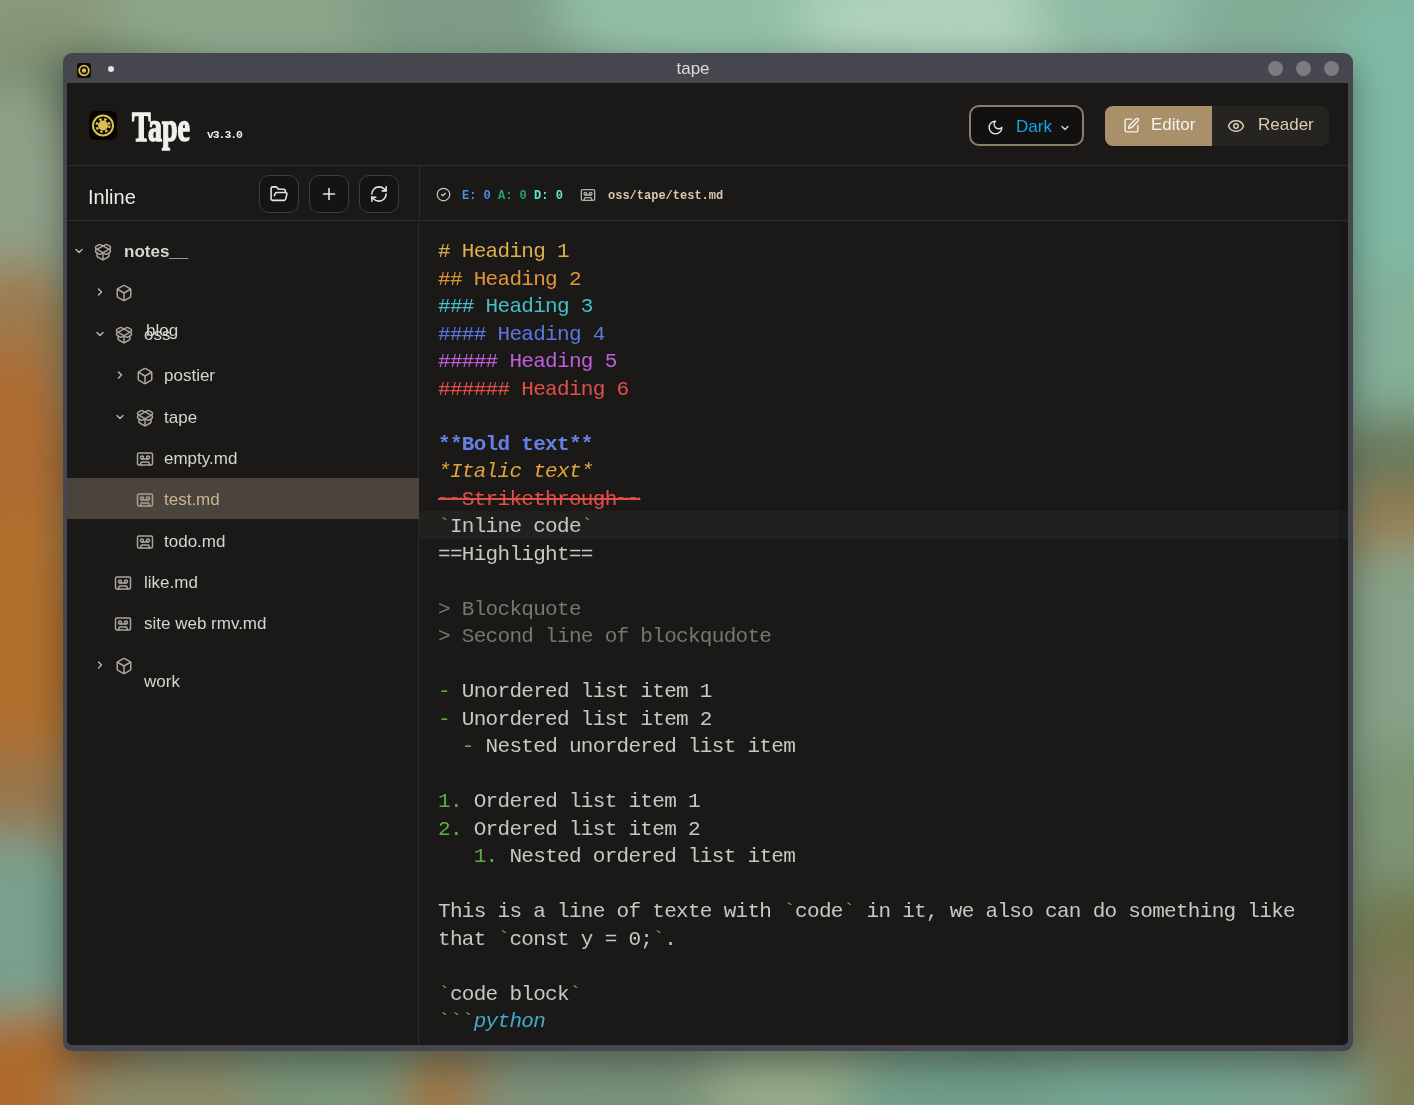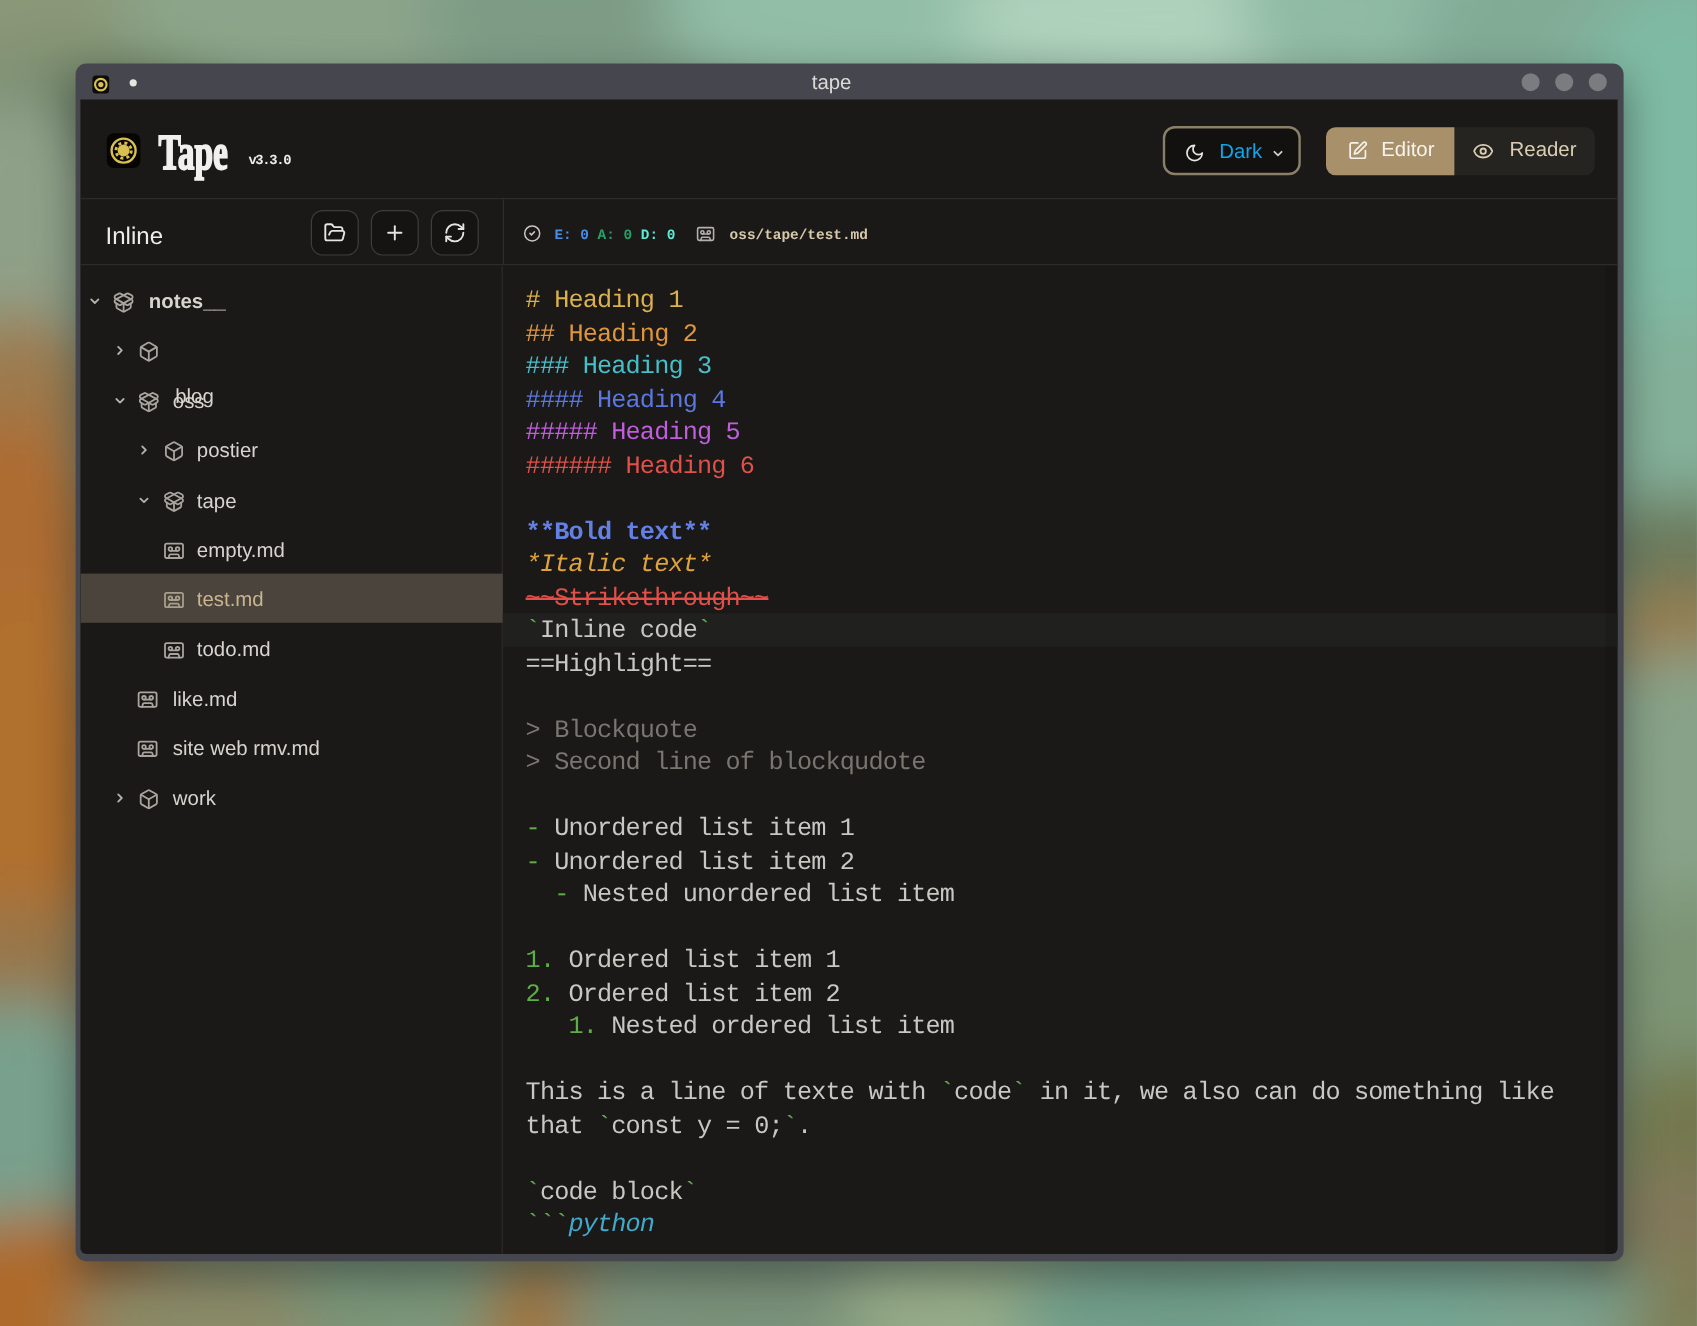--- a/index.html
+++ b/index.html
@@ -326,21 +326,21 @@
             </svg>
             <span class="nm" style="left:77px;">site web rmv.md</span>
           </div>
         <div class="trow" style="top:422px;">
             <svg class="chev" style="left:27px;color:#b5b2ac" width="12" height="12" viewBox="0 0 24 24">
               <use href="#i-chev-r"></use>
             </svg>
             <svg style="left:48px;color:#a9a59e" width="18" height="18" viewBox="0 0 24 24">
               <use href="#i-pkg"></use>
             </svg>
-            <span class="nm" style="left:77px;">work</span>
+            <span class="nm" style="left:77px;margin-top:16px;">work</span>
           </div>
       </div>
       <div id="editor">
         <div class="hl-line"></div>
         <div id="scrolltrack"></div>
         <div id="edlines"><div class="c-h1"># Heading 1</div><div class="c-h2">## Heading 2</div><div class="c-h3">### Heading 3</div><div class="c-h4">#### Heading 4</div><div class="c-h5">##### Heading 5</div><div class="c-h6">###### Heading 6</div><div>&nbsp;</div><div class="c-bold">**Bold text**</div><div class="c-it">*Italic text*</div><div class="c-strike">~~Strikethrough~~</div><div><span class="c-grn">`</span>Inline code<span class="c-grn">`</span></div><div>==Highlight==</div><div>&nbsp;</div><div class="c-gray">&gt; Blockquote</div><div class="c-gray">&gt; Second line of blockqudote</div><div>&nbsp;</div><div><span class="c-grn">-</span> Unordered list item 1</div><div><span class="c-grn">-</span> Unordered list item 2</div><div>  <span class="c-grn">-</span> Nested unordered list item</div><div>&nbsp;</div><div><span class="c-grn">1.</span> Ordered list item 1</div><div><span class="c-grn">2.</span> Ordered list item 2</div><div>   <span class="c-grn">1.</span> Nested ordered list item</div><div>&nbsp;</div><div>This is a line of texte with <span class="c-grn">`</span>code<span class="c-grn">`</span> in it, we also can do something like</div><div>that <span class="c-grn">`</span>const y = 0;<span class="c-grn">`</span>.</div><div>&nbsp;</div><div><span class="c-grn">`</span>code block<span class="c-grn">`</span></div><div><span class="c-grn">```</span><span class="c-py">python</span></div></div>
       </div>
     </div>
   </div>
 </div>

